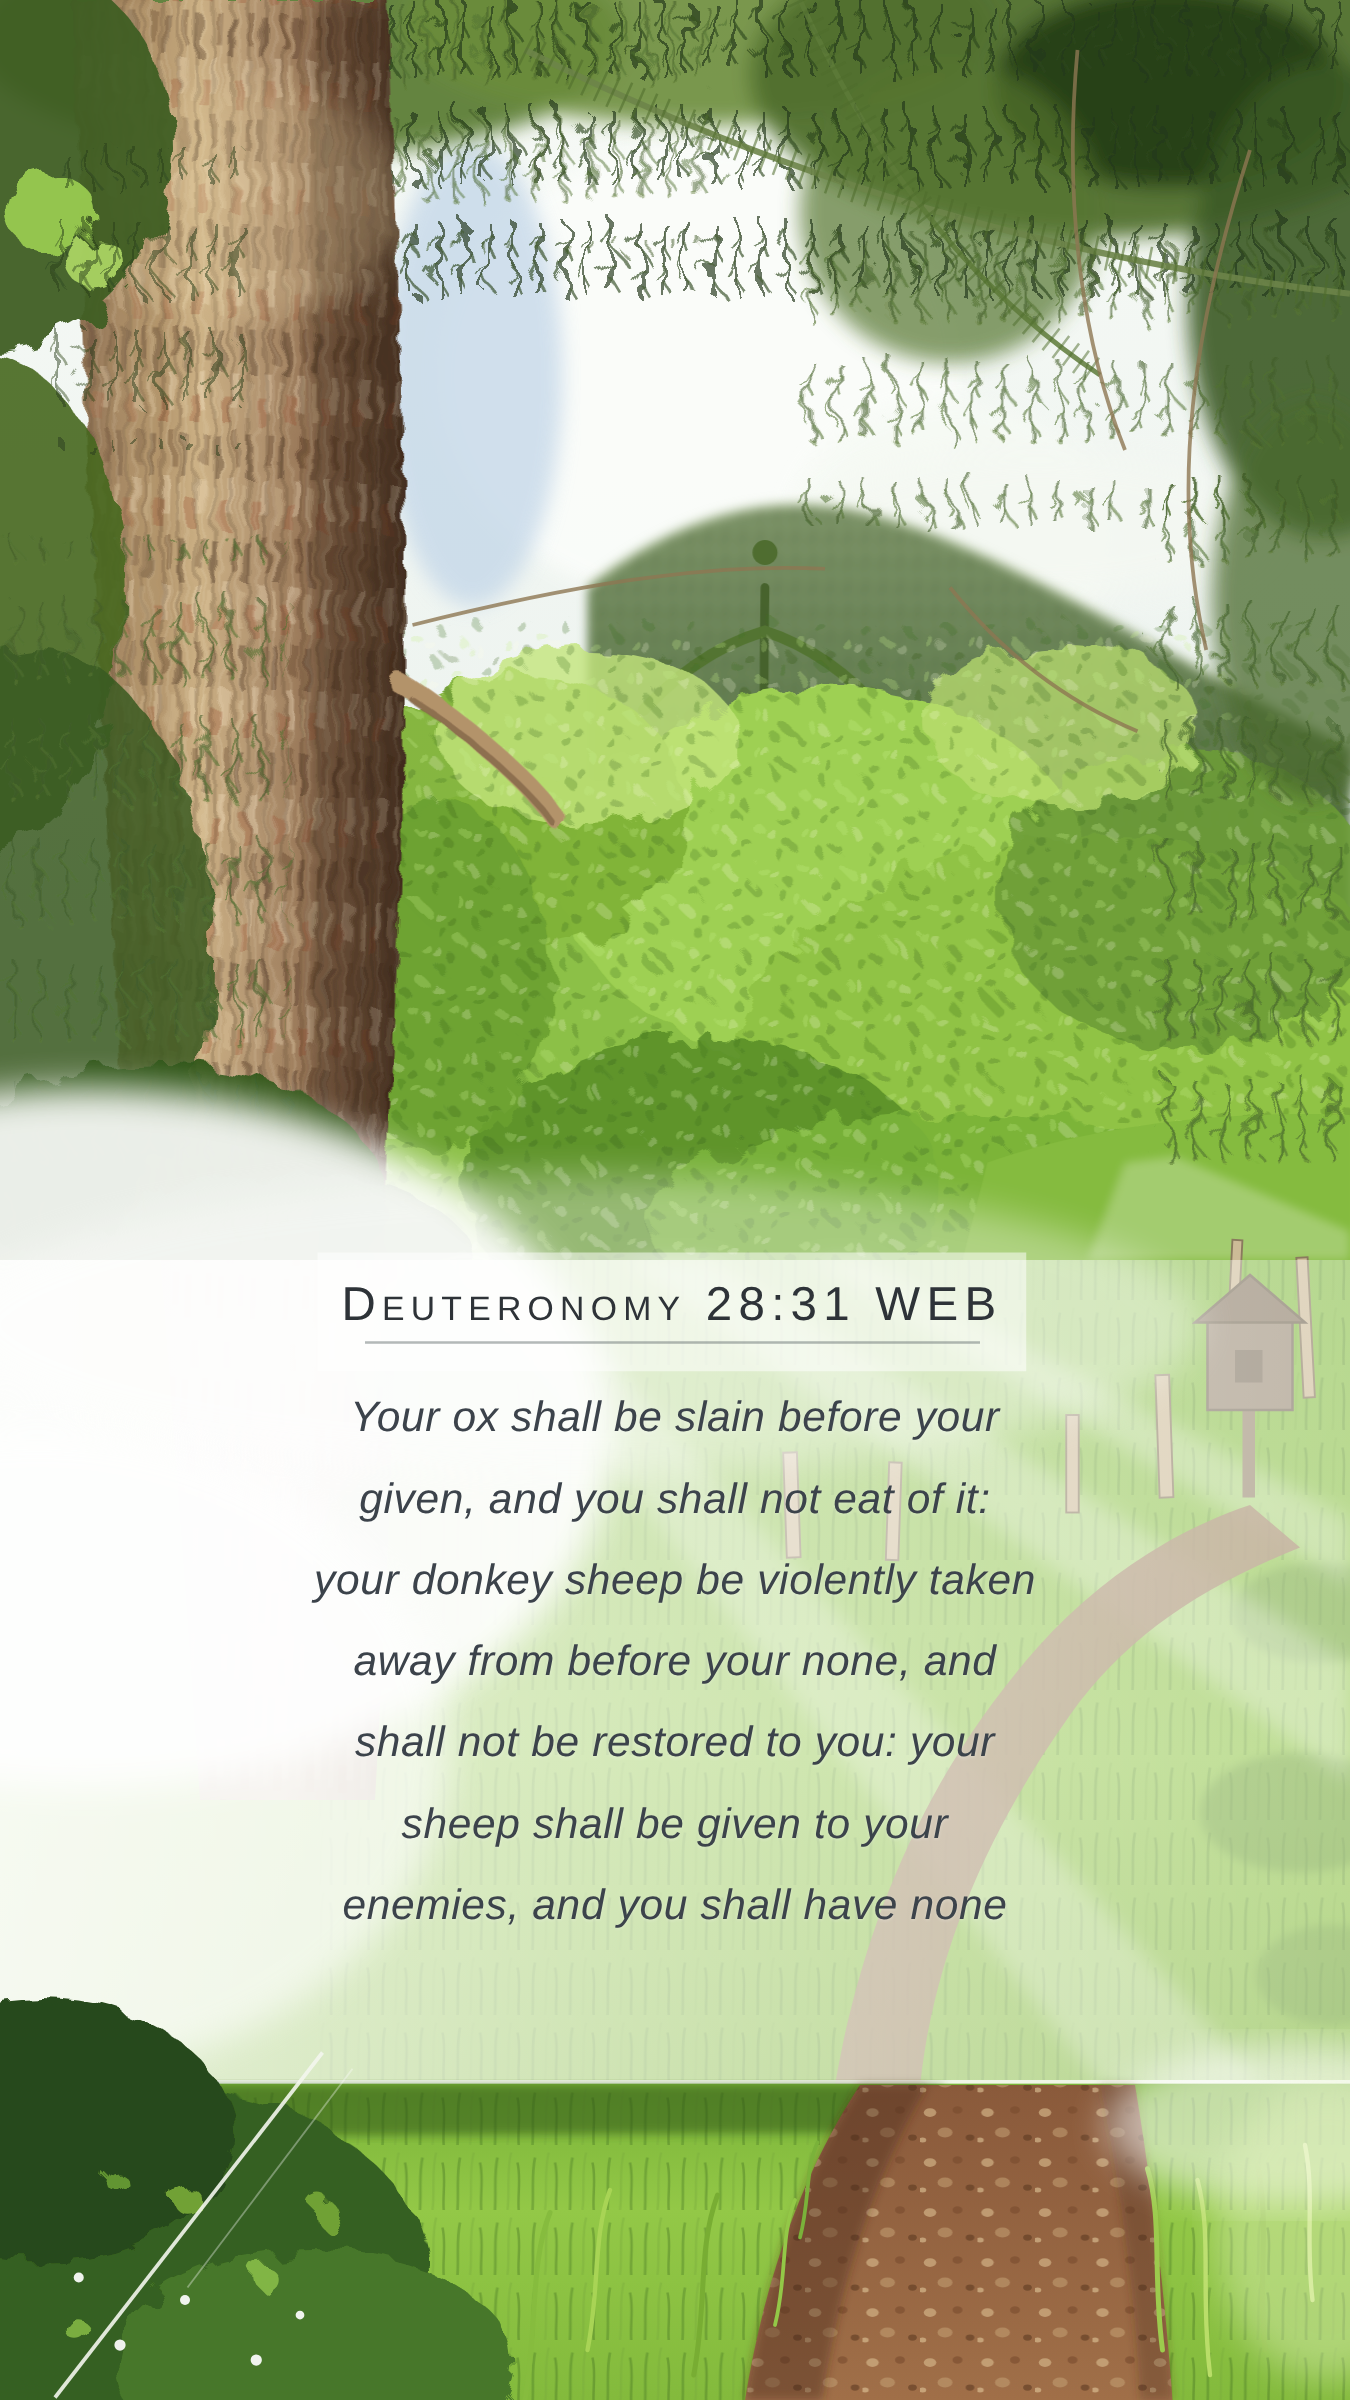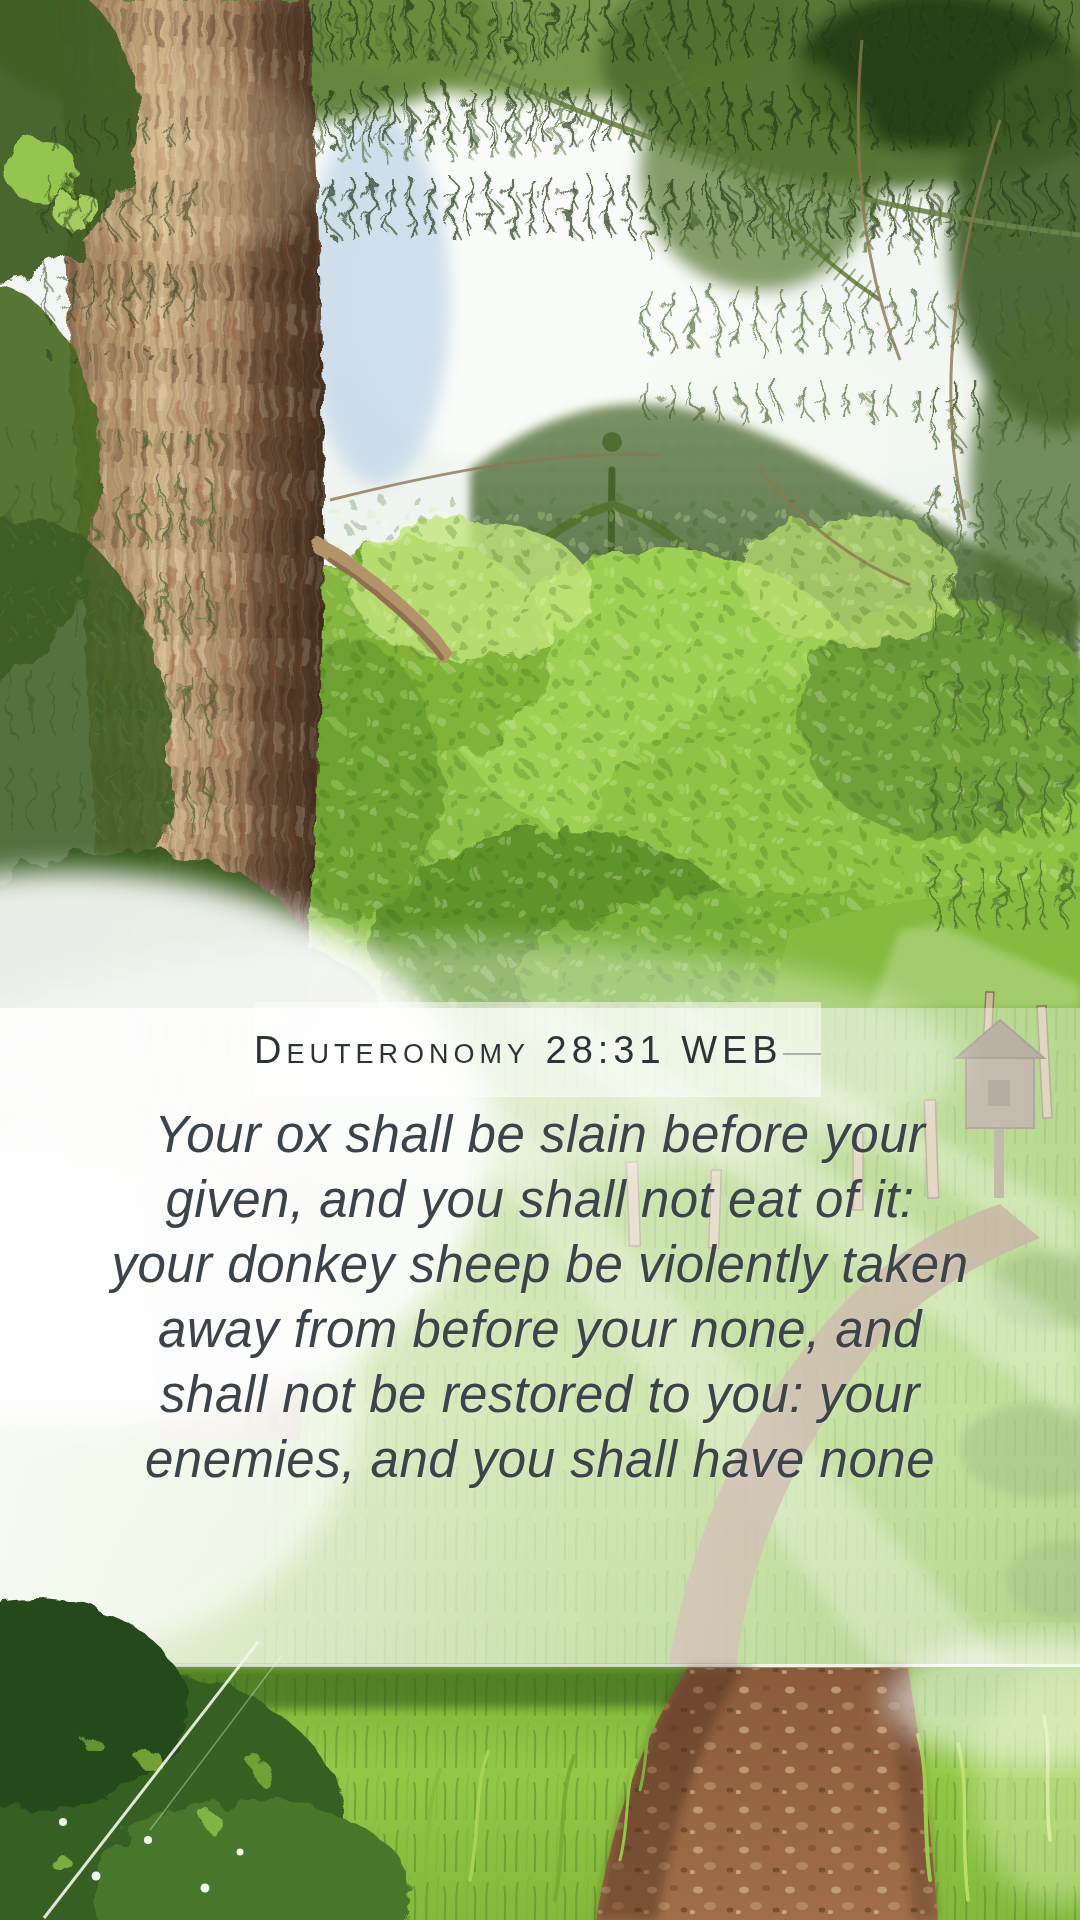--- a/index.html
+++ b/index.html
@@ -2,27 +2,27 @@
 <html><head>
 <meta charset="utf-8">
 <style>
   html,body{margin:0;padding:0;background:#222;}
   #stage{position:relative;width:1080px;height:1920px;overflow:hidden;
          font-family:"Liberation Sans",sans-serif;}
   #scene-svg{position:absolute;left:0;top:0;width:1080px;height:1920px;display:block;}
   
   .ref-box{position:absolute;left:254px;top:1002px;width:567px;height:95px;
            background:rgba(255,255,255,0.52);z-index:3;
-           display:flex;flex-direction:row;align-items:center;justify-content:center;}
+           display:flex;flex-direction:column;align-items:center;justify-content:center;}
   .ref-title{font-variant:small-caps;text-transform:none;font-size:38px;line-height:40px;
              letter-spacing:5px;color:#2e3338;white-space:nowrap;font-weight:400;}
   .ref-underline{width:492px;height:2px;background:rgba(105,115,115,0.5);margin-top:9px;}
   
   .verse{position:absolute;left:40px;top:1102px;width:1000px;z-index:3;text-align:center;}
-  .verse-line{font-style:italic;font-size:51px;line-height:65px;color:#3c434b;
+  .verse-line{font-style:italic;font-size:34px;line-height:65px;color:#3c434b;
               letter-spacing:0.5px;white-space:nowrap;
               text-shadow:0 1px 3px rgba(255,255,255,0.28);}
 </style>
 </head>
 <body>
 
 <div id="stage">
 
 <svg id="scene-svg" viewBox="0 0 1080 1920" aria-hidden="true">
   <defs>
@@ -345,16 +345,17 @@
   <div class="ref-title">Deuteronomy 28:31 WEB</div>
   <div class="ref-underline"></div>
 </div>
 
 <div class="verse">
   <div class="verse-line">Your ox shall be slain before your</div>
   <div class="verse-line">given, and you shall not eat of it:</div>
   <div class="verse-line">your donkey sheep be violently taken</div>
   <div class="verse-line">away from before your none, and</div>
   <div class="verse-line">shall not be restored to you: your</div>
+  <div class="verse-line">sheep shall be given to your</div>
   <div class="verse-line">enemies, and you shall have none</div>
 </div>
 
 </div>
 
 </body></html>

